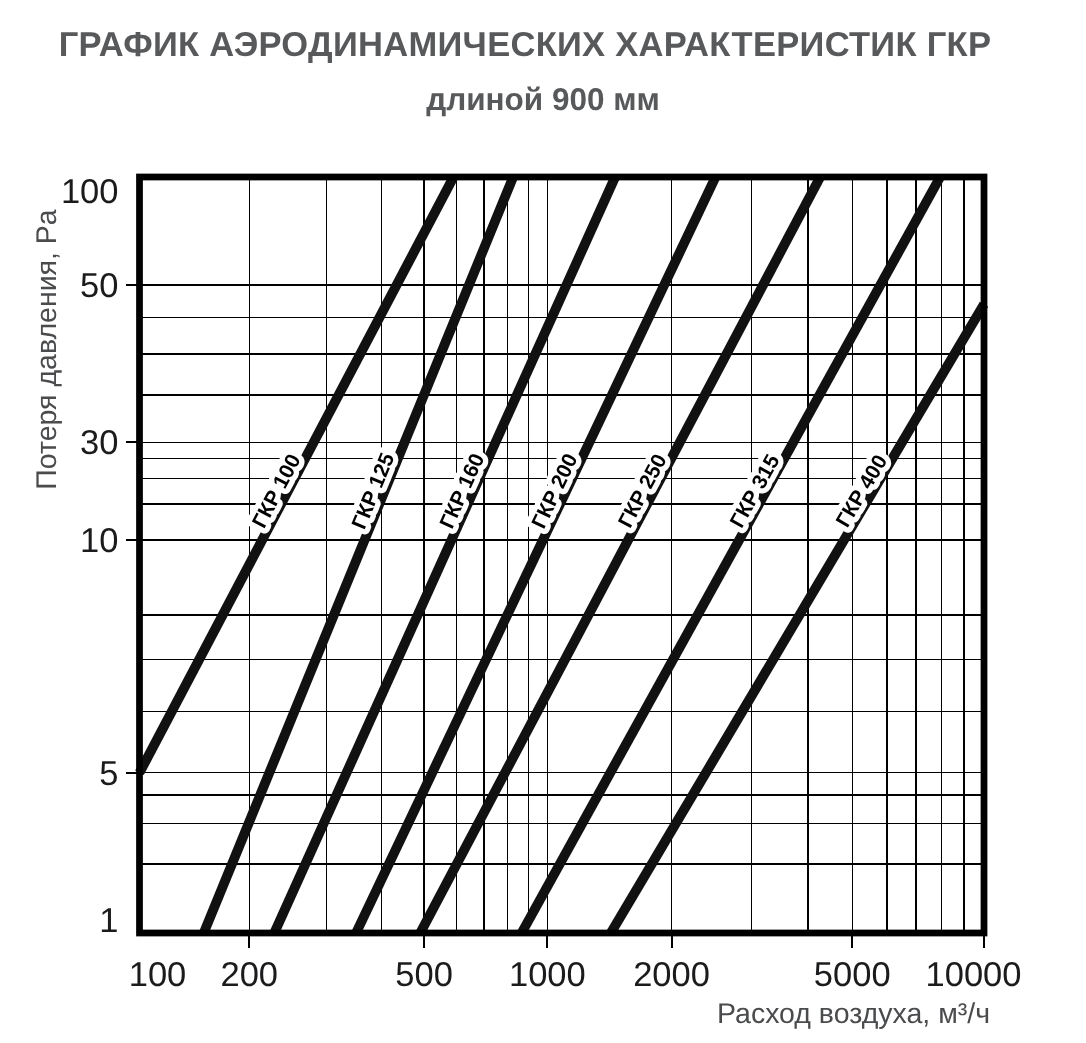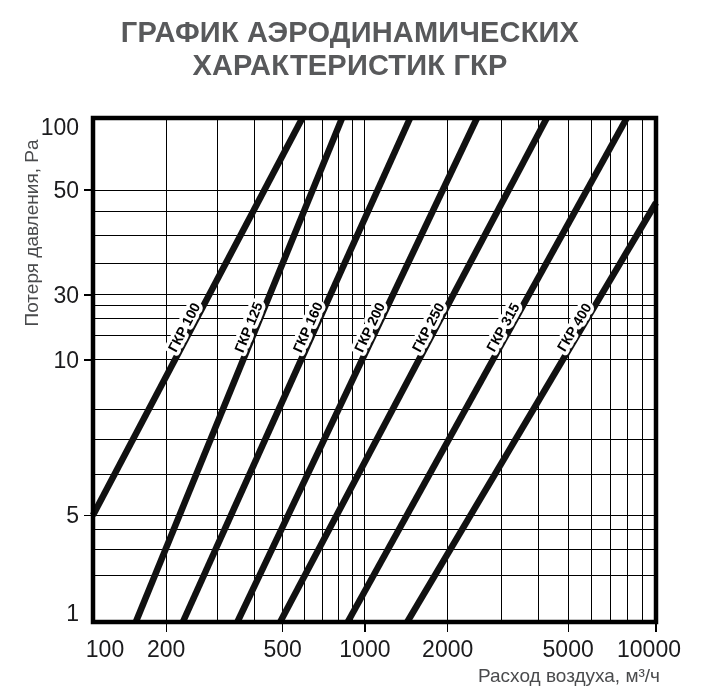--- a/index.html
+++ b/index.html
@@ -6,37 +6,38 @@
   #page{
     position:relative;
     width:724px;height:695px;
     background:#ffffff;
     font-family:"Liberation Sans", sans-serif;
     overflow:hidden;
   }
   .chart-title{
     position:absolute;left:0;top:16px;width:700px;
     text-align:center;
-    font-size:29px;font-weight:bold;
+    font-size:23px;font-weight:bold;
     color:#58595B;
     letter-spacing:0.2px;
   }
   .chart-subtitle{
     position:absolute;left:0;top:55px;width:724px;
     text-align:center;
     font-size:21px;font-weight:bold;
     color:#58595B;
   }
   svg{position:absolute;left:0;top:0;}
 </style>
 </head>
 <body>
 
 <div id="page">
   <div class="chart-title">ГРАФИК АЭРОДИНАМИЧЕСКИХ ХАРАКТЕРИСТИК ГКР</div>
+  <div class="chart-subtitle">длиной 900 мм</div>
   <svg width="724" height="695" viewBox="0 0 724 695" xmlns="http://www.w3.org/2000/svg">
       <line stroke="#000000" stroke-width="1" shape-rendering="crispEdges" x1="217.76021403827042" y1="118" x2="217.76021403827042" y2="622"></line>
       <line stroke="#000000" stroke-width="1" shape-rendering="crispEdges" x1="254.34986319583456" y1="118" x2="254.34986319583456" y2="622"></line>
       <line stroke="#000000" stroke-width="1" shape-rendering="crispEdges" x1="304.3519020907261" y1="118" x2="304.3519020907261" y2="622"></line>
       <line stroke="#000000" stroke-width="1" shape-rendering="crispEdges" x1="322.6321143397396" y1="118" x2="322.6321143397396" y2="622"></line>
       <line stroke="#000000" stroke-width="1" shape-rendering="crispEdges" x1="338.4671544564486" y1="118" x2="338.4671544564486" y2="622"></line>
       <line stroke="#000000" stroke-width="1" shape-rendering="crispEdges" x1="352.43464972500374" y1="118" x2="352.43464972500374" y2="622"></line>
       <line stroke="#000000" stroke-width="1" shape-rendering="crispEdges" x1="501.0041343197578" y1="118" x2="501.0041343197578" y2="622"></line>
       <line stroke="#000000" stroke-width="1" shape-rendering="crispEdges" x1="538.831114608254" y1="118" x2="538.831114608254" y2="622"></line>
       <line stroke="#000000" stroke-width="1" shape-rendering="crispEdges" x1="591.2737857955706" y1="118" x2="591.2737857955706" y2="622"></line>

